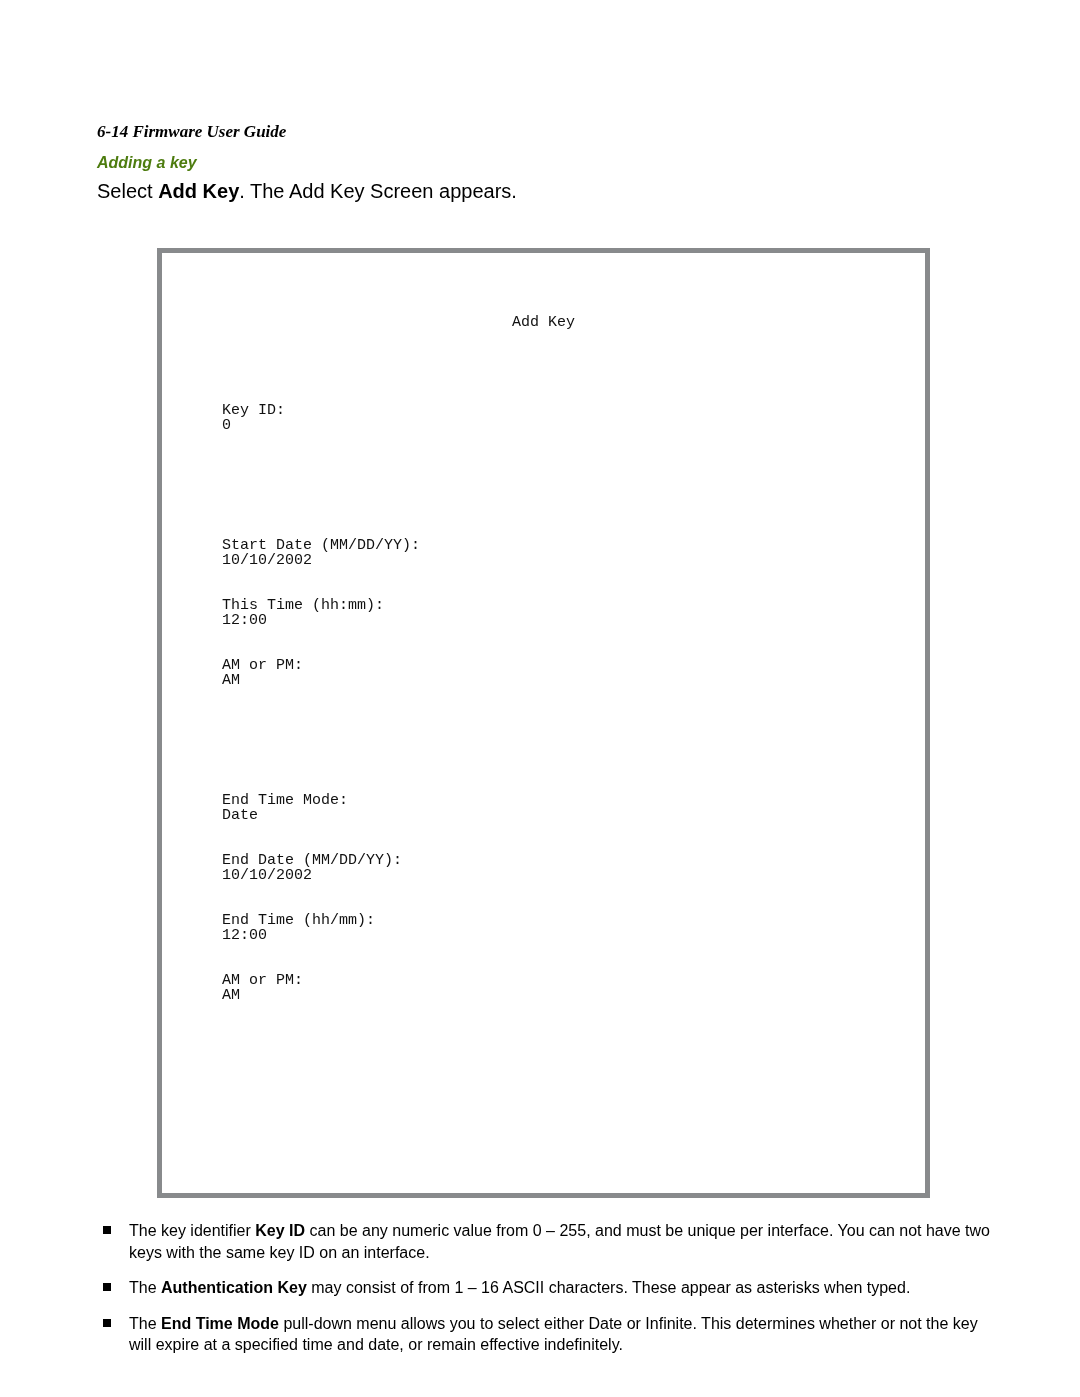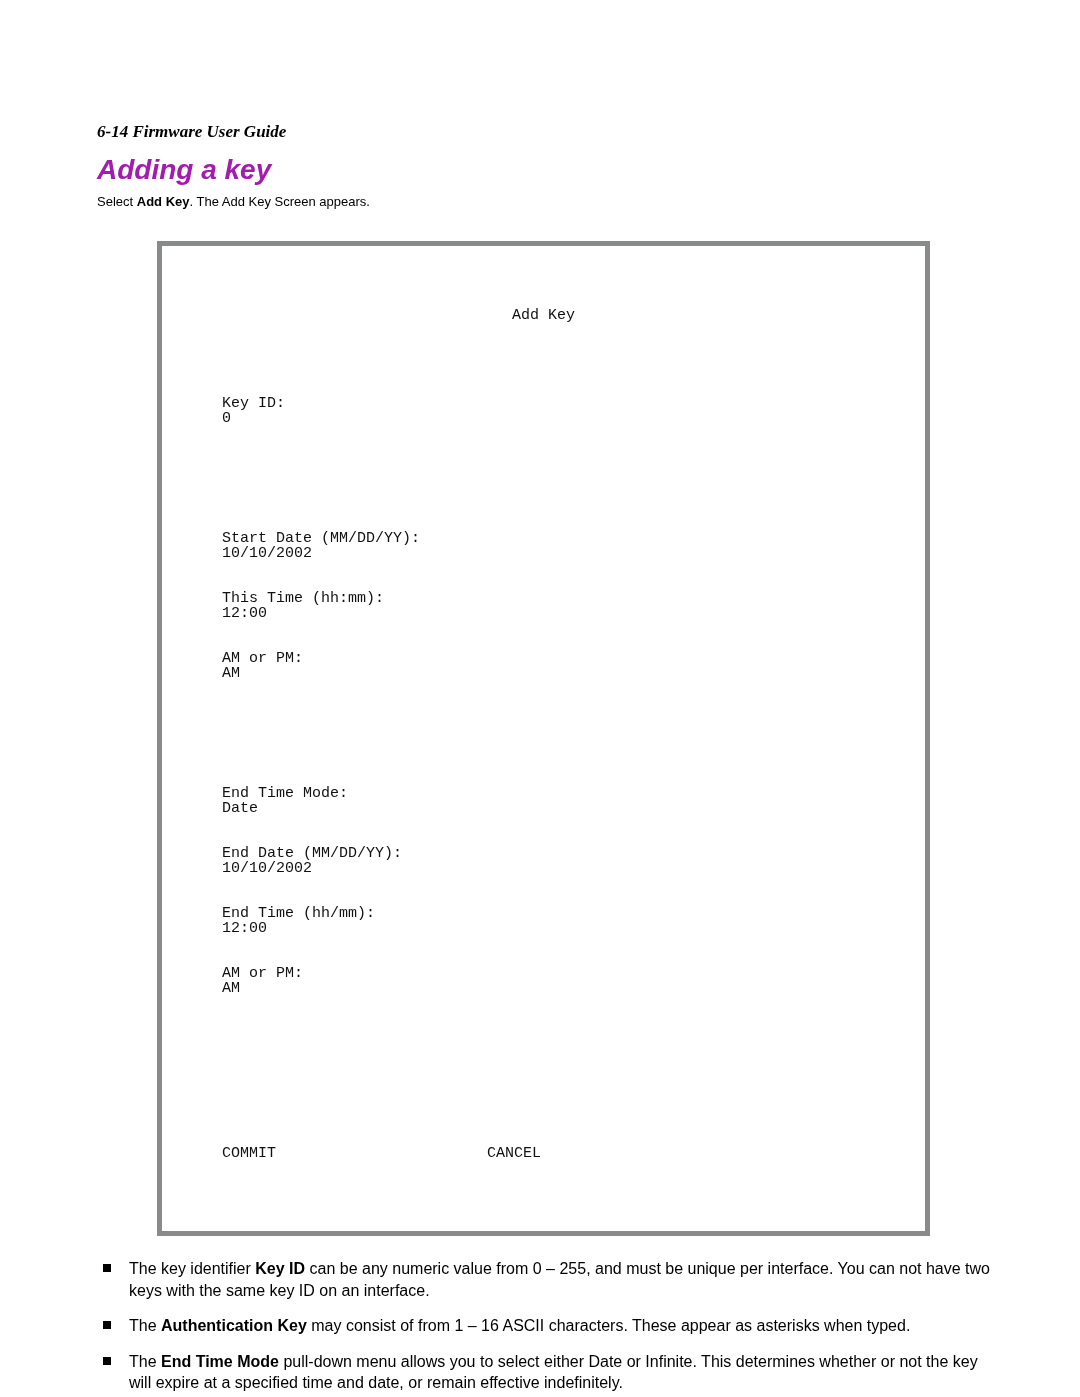--- a/index.html
+++ b/index.html
@@ -17,30 +17,30 @@
     padding: 122px 90px 11px 97px;
   }
   .header-line {
     font-style: italic;
     font-weight: bold;
     font-size: 17px;
     margin-bottom: 12px;
     font-family: "Times New Roman", Times, serif;
   }
   .section-title {
-    color: #a21caf;
+    color: #4d7c0f;
     font-style: italic;
     font-weight: bold;
-    font-size: 28px;
+    font-size: 16px;
     margin: 0 0 8px 0;
     font-family: Arial, Helvetica, sans-serif;
   }
   .intro {
-    font-size: 13px;
-    margin-bottom: 32px;
+    font-size: 20px;
+    margin-bottom: 45px;
   }
   .intro .bold { font-weight: bold; }
   .screen-box {
     margin: 0 60px 22px 60px;
     border: 5px solid #888a8c;
     background: #ffffff;
     padding: 32px 60px 40px 60px;
   }
   .term-inner {
     font-family: "Courier New", Courier, monospace;
@@ -127,23 +127,20 @@
       </div>
       <div class="term-row">
         <span class="term-label">End Time (hh/mm):</span><span class="term-value">12:00</span>
       </div>
       <div class="term-row">
         <span class="term-label">AM or PM:</span><span class="term-value">AM</span>
       </div>
 
       <div class="term-biggap"></div>
 
-      <div class="term-actions">
-        <span class="c1">COMMIT</span><span>CANCEL</span>
-      </div>
     </div>
   </div>
 
   <ul class="bullets">
     <li>
       <span>The key identifier </span><span class="b">Key ID</span><span> can be any numeric value from 0 – 255, and must be unique per interface. You can not have two keys with the same key ID on an interface.</span>
     </li>
     <li>
       <span>The </span><span class="b">Authentication Key</span><span> may consist of from 1 – 16 ASCII characters. These appear as asterisks when typed.</span>
     </li>

